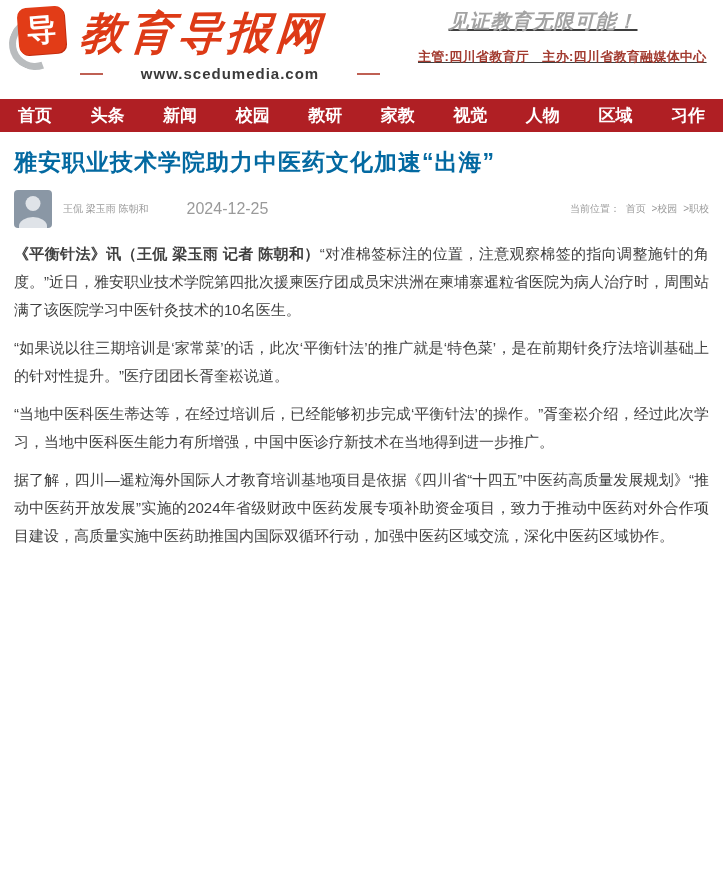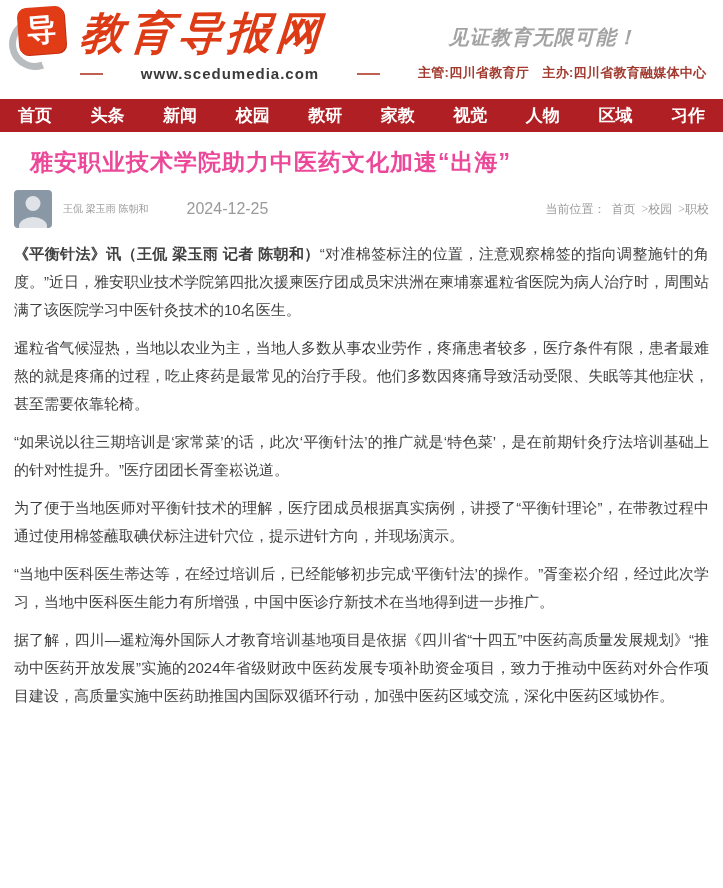--- a/index.html
+++ b/index.html
@@ -39,21 +39,21 @@
     font-size: 44px; line-height: 58px; letter-spacing: 5px;
     white-space: nowrap; transform: skewX(-4deg);
   }
   .url-row { display: flex; align-items: center; margin-top: 3px; width: 300px; gap: 28px; }
   .url-line { flex: 1; height: 2px; background: #bf6053; }
   .url-text {
     padding: 0 10px; font-weight: bold; font-size: 15px; color: #3a3a3a;
     letter-spacing: 1px; white-space: nowrap;
   }
 
-  .header-right { position: absolute; left: 418px; top: 24px; width: 250px; }
+  .header-right { position: absolute; left: 418px; top: 8px; width: 250px; text-decoration: underline; }
   .slogan {
     text-align: center; color: #a3a3a3; font-size: 20px; font-weight: bold;
     font-family: "DejaVu Serif", "Liberation Serif", serif; font-style: italic;
     white-space: nowrap; letter-spacing: 1px;
   }
   .management {
     margin-top: 13px; color: #a23a2f; font-size: 13px; font-weight: bold;
     white-space: nowrap; letter-spacing: 0.3px;
   }
 
@@ -64,40 +64,40 @@
     padding: 0 18px;
   }
   .nav-item {
     color: #ffffff; font-size: 17px; font-weight: bold;
     text-decoration: none; cursor: pointer; white-space: nowrap;
   }
 
   
   .content { padding: 0 14px 6px; }
   .article-title {
-    font-size: 23px; font-weight: 800; color: #ec4899;
-    letter-spacing: 1px; margin: 15px 16px 11px; line-height: 30px;
+    font-size: 23px; font-weight: 800; color: #0369a1;
+    letter-spacing: 1px; margin: 15px 0 11px; line-height: 30px;
   }
 
   .byline { display: flex; align-items: center; height: 42px; }
   .avatar {
     width: 38px; height: 38px; border-radius: 4px; background: #8a97a5;
     position: relative; overflow: hidden; flex: 0 0 38px;
   }
   .avatar-head {
     position: absolute; left: 50%; top: 6px; transform: translateX(-50%);
     width: 15px; height: 15px; border-radius: 50%; background: #dfe3e8;
   }
   .avatar-body {
     position: absolute; left: 50%; bottom: -7px; transform: translateX(-50%);
     width: 28px; height: 18px; border-radius: 50% 50% 0 0; background: #dfe3e8;
   }
   .byline-authors { margin-left: 11px; color: #9a9a9a; font-size: 10px; }
   .byline-date { margin-left: 38px; color: #9a9a9a; font-size: 16px; }
-  .breadcrumb { margin-left: auto; color: #9a9a9a; font-size: 12px; white-space: nowrap; font-family: Liberation Serif, serif; }
+  .breadcrumb { margin-left: auto; color: #9a9a9a; font-size: 10px; white-space: nowrap; }
   .breadcrumb .crumb { color: #9a9a9a; text-decoration: none; margin-left: 3px; cursor: pointer; }
 
   .article-body { margin-top: 8px; }
   .body-p {
     font-size: 15px; line-height: 28px; color: #3f3f3f;
     margin: 10px 0; text-align: justify;
   }
   .body-p strong { font-weight: bold; }
 </style>
 </head>
@@ -150,19 +150,17 @@
     <div class="breadcrumb">
       <span>当前位置：</span>
       <a class="crumb">首页</a>
       <a class="crumb">&gt;校园</a>
       <a class="crumb">&gt;职校</a>
     </div>
   </div>
 
   <div class="article-body">
     <p class="body-p"><strong>《平衡针法》讯（王侃 梁玉雨 记者 陈朝和）</strong><span>“对准棉签标注的位置，注意观察棉签的指向调整施针的角度。”近日，雅安职业技术学院第四批次援柬医疗团成员宋洪洲在柬埔寨暹粒省医院为病人治疗时，周围站满了该医院学习中医针灸技术的10名医生。</span></p>
-    <p class="body-p"><span>暹粒省气候湿热，当地以农业为主，当地人多数从事农业劳作，疼痛患者较多，医疗条件有限，患者最难熬的就是疼痛的过程，吃止疼药是最常见的治疗手段。他们多数因疼痛导致活动受限、失眠等其他症状，甚至需要依靠轮椅。</span></p>
     <p class="body-p"><span>“如果说以往三期培训是‘家常菜’的话，此次‘平衡针法’的推广就是‘特色菜’，是在前期针灸疗法培训基础上的针对性提升。”医疗团团长胥奎崧说道。</span></p>
-    <p class="body-p"><span>为了便于当地医师对平衡针技术的理解，医疗团成员根据真实病例，讲授了“平衡针理论”，在带教过程中通过使用棉签蘸取碘伏标注进针穴位，提示进针方向，并现场演示。</span></p>
     <p class="body-p"><span>“当地中医科医生蒂达等，在经过培训后，已经能够初步完成‘平衡针法’的操作。”胥奎崧介绍，经过此次学习，当地中医科医生能力有所增强，中国中医诊疗新技术在当地得到进一步推广。</span></p>
     <p class="body-p"><span>据了解，四川—暹粒海外国际人才教育培训基地项目是依据《四川省“十四五”中医药高质量发展规划》“推动中医药开放发展”实施的2024年省级财政中医药发展专项补助资金项目，致力于推动中医药对外合作项目建设，高质量实施中医药助推国内国际双循环行动，加强中医药区域交流，深化中医药区域协作。</span></p>
   </div>
 </div>
 
 </body></html>

